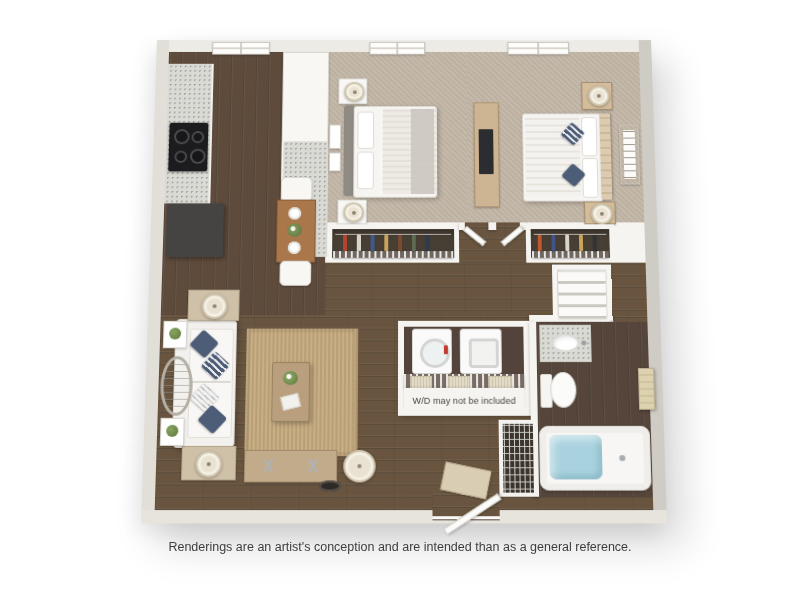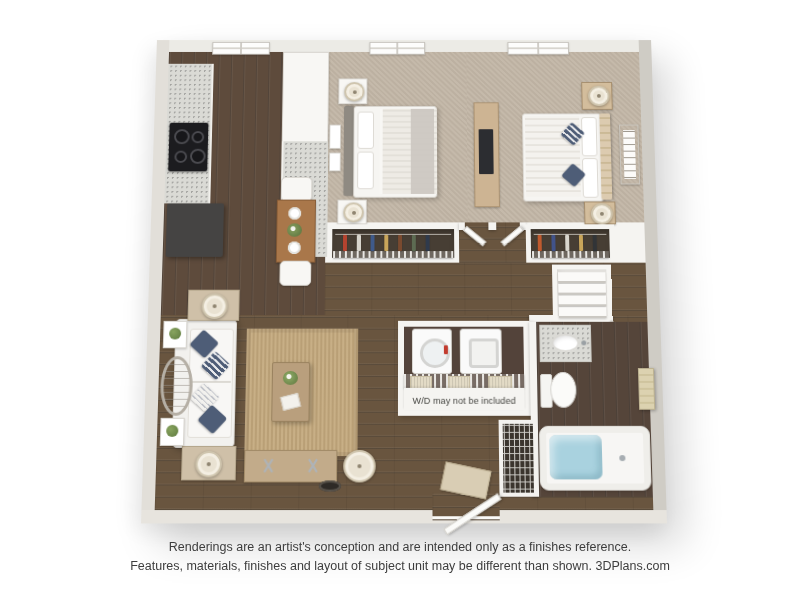--- a/index.html
+++ b/index.html
@@ -293,15 +293,14 @@
       </div>
   <div class="px" style="left:15px;top:334px;width:26px;height:54px;border:3px solid #b5afa5;border-radius:50%;background:repeating-linear-gradient(0deg, rgba(0,0,0,0) 0 6px, rgba(150,144,136,.55) 6px 7px);"></div>
   <div class="px plantframe" style="left:16px;top:396px;width:22px;height:26px;">
         <i></i>
       </div>
 
  </div>
 </div>
 
 <div id="disclaimer">
-  <p>Renderings are an artist's conception and are intended only as a finishes reference.</p>
-  <p>Features, materials, finishes and layout of subject unit may be different than shown. 3DPlans.com</p>
+  <p>Renderings are an artist's conception and are intended than as a general reference.</p>
 </div>
 
 </body></html>

